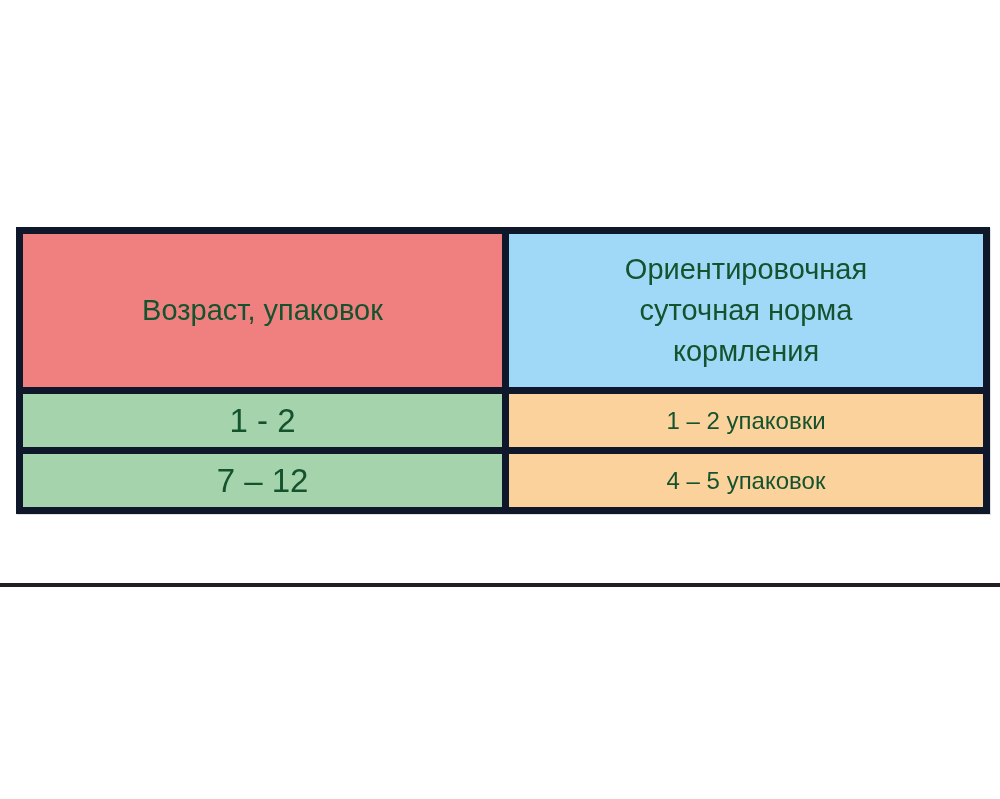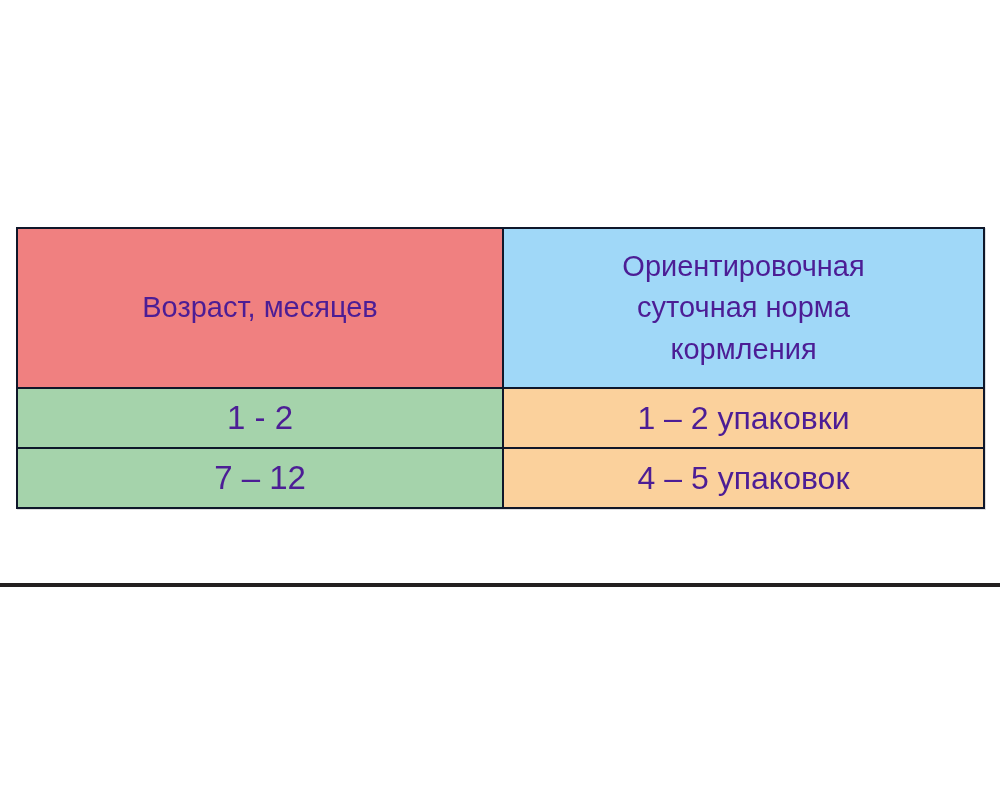--- a/index.html
+++ b/index.html
@@ -25,24 +25,24 @@
   .feeding-table {
     position: absolute;
     left: 16px;
     top: 227px;
     width: 967px;          
     border-collapse: collapse;
     table-layout: fixed;
     box-shadow: 1px 1px 0 0 rgba(0,0,0,0.12);
   }
   .feeding-table td {
-    border: 2px solid #0f172a;
+    border: 7px solid #0f172a;
     text-align: center;
     vertical-align: middle;
-    color: #4c1d95;
+    color: #14532d;
     padding: 0 6px;
     box-sizing: border-box;
   }
 
   .col-age   { width: 486px; }
   .col-norm  { width: 481px; }
 
   
   .hdr-age {
     background: #f08080;
@@ -60,21 +60,21 @@
 
   
   .cell-age {
     background: #a5d3ab;
     height: 60px;
     font-size: 33px;
   }
   .cell-norm {
     background: #fbd19c;
     height: 60px;
-    font-size: 32px;
+    font-size: 24px;
   }
 
   
   .page-rule {
     position: absolute;
     left: 0;
     top: 583px;
     width: 1000px;
     height: 4px;
     background: #231f20;
@@ -85,21 +85,21 @@
 
 <div id="canvas">
 
   <table class="feeding-table">
     <colgroup>
       <col class="col-age">
       <col class="col-norm">
     </colgroup>
     <tbody>
       <tr>
-        <td class="hdr-age">Возраст, месяцев</td>
+        <td class="hdr-age">Возраст, упаковок</td>
         <td class="hdr-norm">
           <span class="hdr-line">Ориентировочная</span>
           <span class="hdr-line">суточная норма</span>
           <span class="hdr-line">кормления</span>
         </td>
       </tr>
 
       <tr>
         <td class="cell-age">1 - 2</td>
         <td class="cell-norm">1 – 2 упаковки</td>

